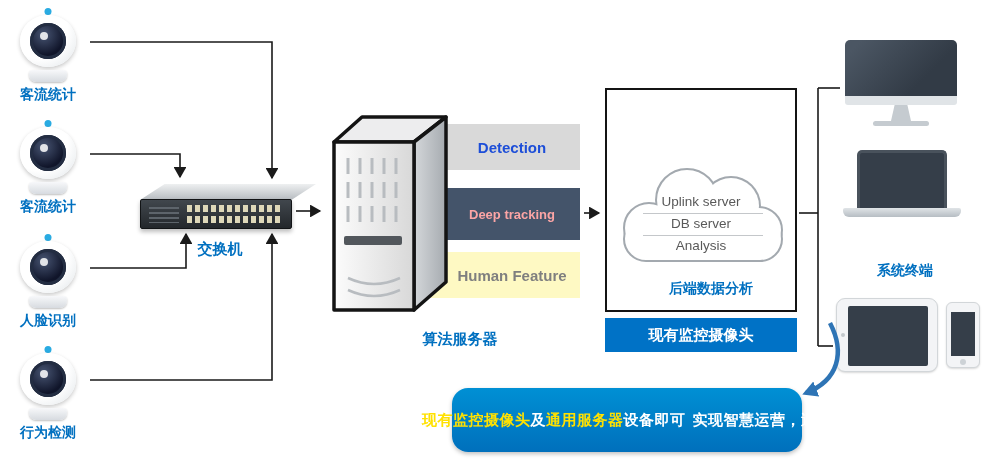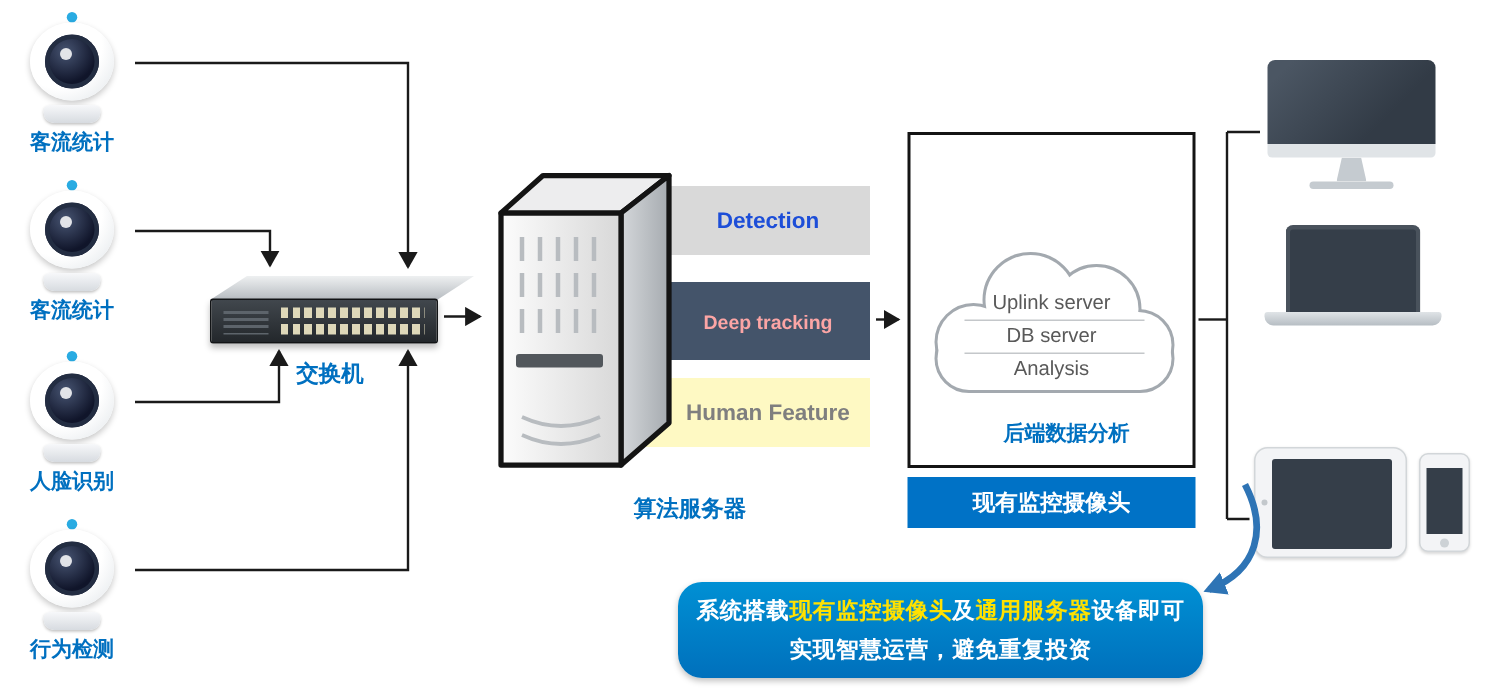--- a/index.html
+++ b/index.html
@@ -67,21 +67,21 @@
   .tablet { position:absolute; left:836px; top:298px; width:102px; height:74px; background:#f3f4f6; border:1px solid #d2d6d9; border-radius:9px; box-shadow:0 1px 2px rgba(0,0,0,.15); z-index:2; }
   .tab-screen { position:absolute; left:11px; top:7px; width:80px; height:60px; background:#353e49; border-radius:2px; }
   .tab-cam { position:absolute; left:4px; top:50%; transform:translateY(-50%); width:4px; height:4px; border-radius:50%; background:#c3c8cc; }
   .phone { position:absolute; left:946px; top:302px; width:34px; height:66px; background:#f3f4f6; border:1px solid #d2d6d9; border-radius:6px; box-shadow:0 1px 2px rgba(0,0,0,.15); z-index:2; }
   .phone-screen { position:absolute; left:4px; top:9px; width:24px; height:44px; background:#353e49; }
   .phone-btn { position:absolute; bottom:2px; left:50%; transform:translateX(-50%); width:6px; height:6px; border-radius:50%; background:#cdd2d6; }
 
   
   .bottom-banner { position:absolute; left:452px; top:388px; width:350px; height:64px; border-radius:16px;
       background:linear-gradient(180deg,#0090d4,#0070bc); box-shadow:0 2px 4px rgba(0,0,0,.25);
-      display:flex; flex-direction:column; align-items:center; justify-content:center; gap:7px; z-index:2; }
+      display:flex; flex-direction:row; align-items:center; justify-content:center; gap:7px; z-index:2; }
   .bb-line { color:#ffffff; font-weight:bold; font-size:15px; letter-spacing:.5px; white-space:nowrap; }
   .bb-line .hl { color:#FFE100; }
 
   
   .wires { position:absolute; left:0; top:0; width:1000px; height:463px; z-index:4; pointer-events:none; }
 </style>
 </head>
 <body>
 
 <div class="canvas">
@@ -201,20 +201,21 @@
   <div class="monitor">
     <div class="mon-screen"></div>
     <div class="mon-chin"></div>
     <div class="mon-stand"></div>
     <div class="mon-base"></div>
   </div>
   <div class="laptop">
     <div class="lap-screen"></div>
     <div class="lap-base"></div>
   </div>
+  <div class="blue-label terminals-label">系统终端</div>
   <div class="tablet">
     <div class="tab-screen"></div>
     <div class="tab-cam"></div>
   </div>
   <div class="phone">
     <div class="phone-screen"></div>
     <div class="phone-btn"></div>
   </div>
 
   <div class="bottom-banner">

